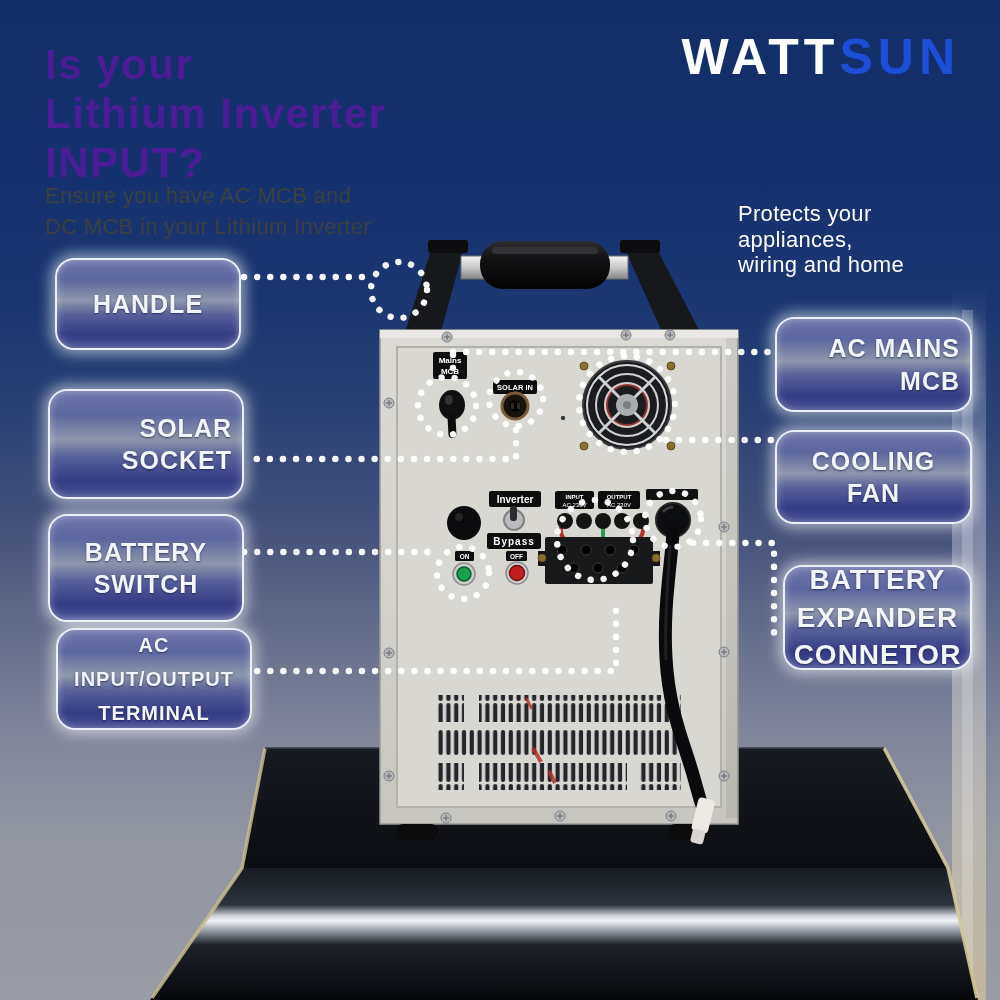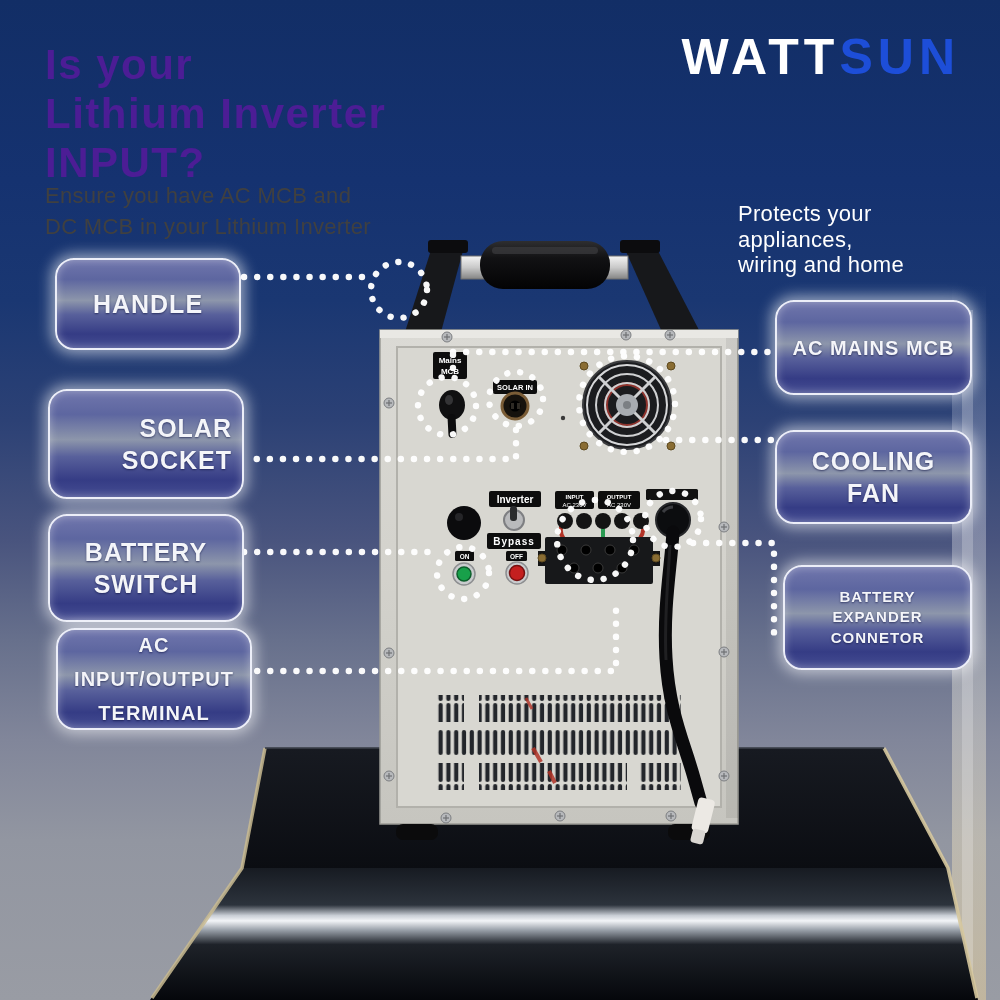--- a/index.html
+++ b/index.html
@@ -41,23 +41,23 @@
     text-align:center;color:#f4f5f9;font-weight:bold;letter-spacing:1px;
     border-radius:19px;border:2px solid #eceef8;
     background:linear-gradient(180deg,#7076ac 0%,#5d66a0 22%,#8d96ab 46%,#58609b 62%,#353c85 84%,#454d92 100%);
     box-shadow:0 0 14px 4px rgba(255,255,255,.55), inset 0 0 8px rgba(255,255,255,.35);
     text-shadow:0 1px 2px rgba(10,15,60,.6);
   }
   .c-handle  {left:55px; top:258px; width:182px;height:88px; font-size:25px;}
   .c-solar   {left:48px; top:389px; width:192px;height:106px;font-size:25px;line-height:1.3;text-align:right;}
   .c-battery {left:48px; top:514px; width:192px;height:104px;font-size:25px;line-height:1.3;}
   .c-acio    {left:56px; top:628px; width:192px;height:98px; font-size:20px;line-height:1.7;}
-  .c-acmains {left:775px;top:300px; width:193px;height:91px; font-size:20px;line-height:1.3;}
+  .c-acmains {left:775px;top:317px; width:193px;height:91px; font-size:25px;line-height:1.3;text-align:right;}
   .c-cooling {left:775px;top:430px; width:193px;height:90px; font-size:25px;line-height:1.3;}
-  .c-expander{left:783px;top:565px; width:185px;height:101px;font-size:15px;line-height:1.35;}
+  .c-expander{left:783px;top:565px; width:185px;height:101px;font-size:28px;line-height:1.35;}
   .callout .inner{padding:4px 10px;}
 </style>
 </head>
 <body>
 
 <svg id="scene" width="1000" height="1000" viewBox="0 0 1000 1000">
   <defs>
     <linearGradient id="wallStrip" x1="0" y1="0" x2="0" y2="1">
       <stop offset="0" stop-color="#eef2fc" stop-opacity="0"></stop>
       <stop offset=".25" stop-color="#eef2fc" stop-opacity=".30"></stop>

